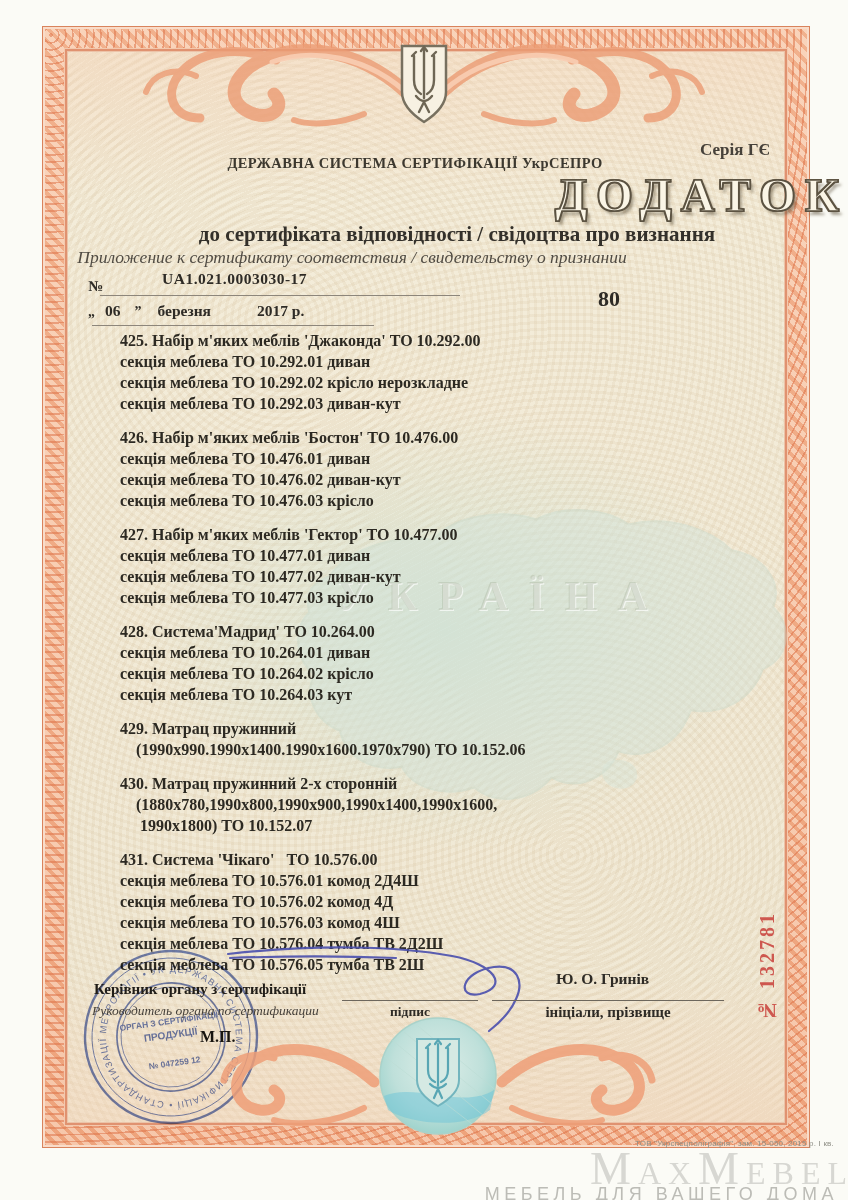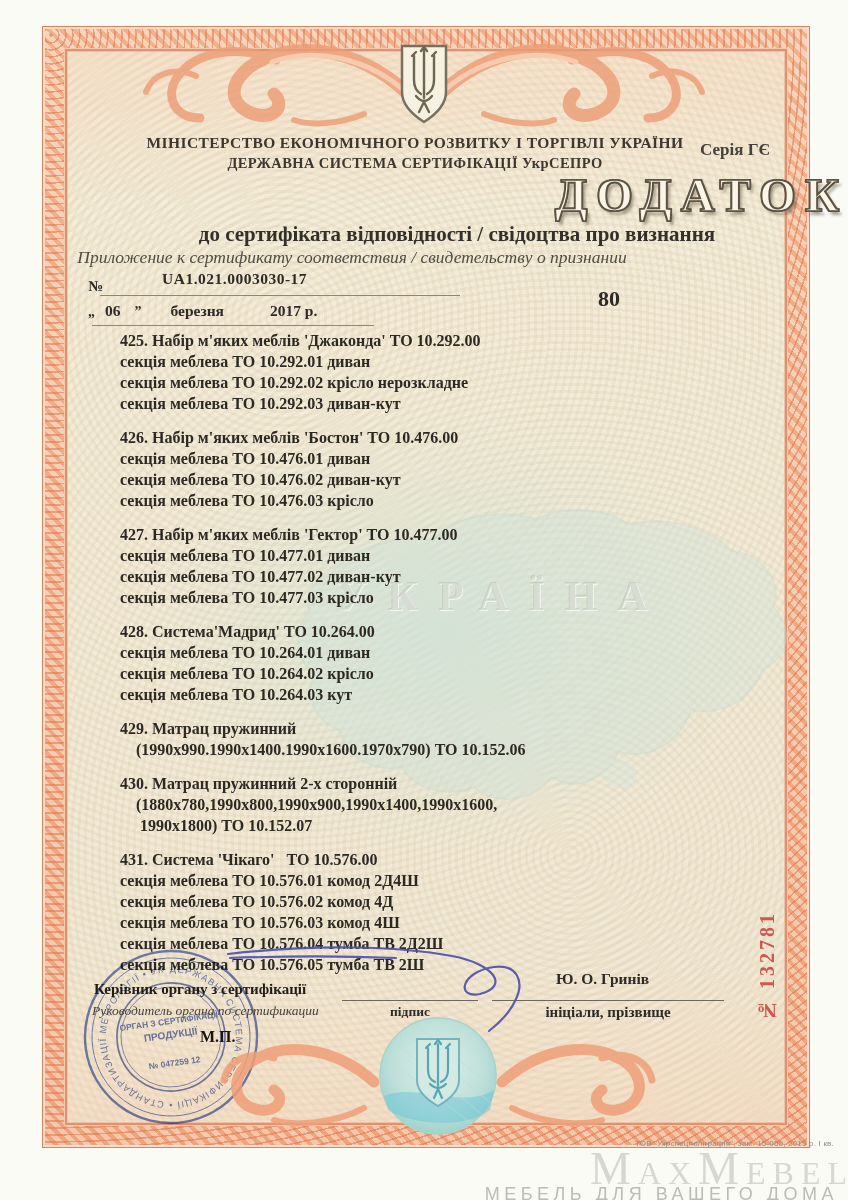--- a/index.html
+++ b/index.html
@@ -46,21 +46,21 @@
     font-size:17.5px;font-style:italic;color:#504b43;}
 
   
   .no-label{position:absolute;left:88px;top:278px;font-size:15px;font-weight:bold;}
   .cert-number{position:absolute;left:162px;top:270px;font-size:15.5px;font-weight:bold;letter-spacing:.5px;}
   .no-line{position:absolute;left:100px;top:295px;width:360px;border-top:1.4px solid #8d867b;}
   .big-page-num{position:absolute;left:598px;top:286px;font-size:22px;font-weight:bold;}
   .date-row{position:absolute;left:88px;top:302px;font-size:15.5px;font-weight:bold;}
   .date-row .q{font-size:14px;}
   .date-row .day{margin:0 14px 0 10px;}
-  .date-row .month{margin-left:29px;}
+  .date-row .month{margin-left:16px;}
   .date-row .year{margin-left:46px;}
   .date-line{position:absolute;left:92px;top:325px;width:282px;border-top:1.4px solid #8d867b;}
 
   
   .items{position:absolute;left:120px;top:330px;width:580px;}
   .item-block{margin-bottom:13px;}
   .item-title,.item-line{font-size:16px;font-weight:bold;line-height:21px;color:#2c2922;white-space:pre;}
   .item-block.indented .item-line{padding-left:16px;}
 
   
@@ -139,21 +139,20 @@
         <path d="M13 16 V40 Q13 50 20 54"></path>
         <path d="M33 16 V40 Q33 50 26 54"></path>
         <path d="M23 11 V58"></path>
         <path d="M11 16 L15 12 M31 16 L35 12 M20 11 L23 7 L26 11"></path>
         <path d="M15 56 Q23 66 31 56"></path>
         <path d="M23 62 L18 72 M23 62 L28 72"></path>
       </g>
     </g>
   </svg>
 
-  <div class="ministry1">МІНІСТЕРСТВО ЕКОНОМІЧНОГО РОЗВИТКУ І ТОРГІВЛІ УКРАЇНИ</div>
   <div class="ministry2">ДЕРЖАВНА СИСТЕМА СЕРТИФІКАЦІЇ УкрСЕПРО</div>
   <div class="series">Серія ГЄ</div>
   <div class="doc-title">ДОДАТОК</div>
   <div class="subtitle-ua">до сертифіката відповідності / свідоцтва про визнання</div>
   <div class="subtitle-ru">Приложение к сертификату соответствия / свидетельству о признании</div>
 
   <div class="no-label">№</div>
   <div class="cert-number">UA1.021.0003030-17</div>
   <div class="no-line"></div>
   <div class="big-page-num">80</div>

